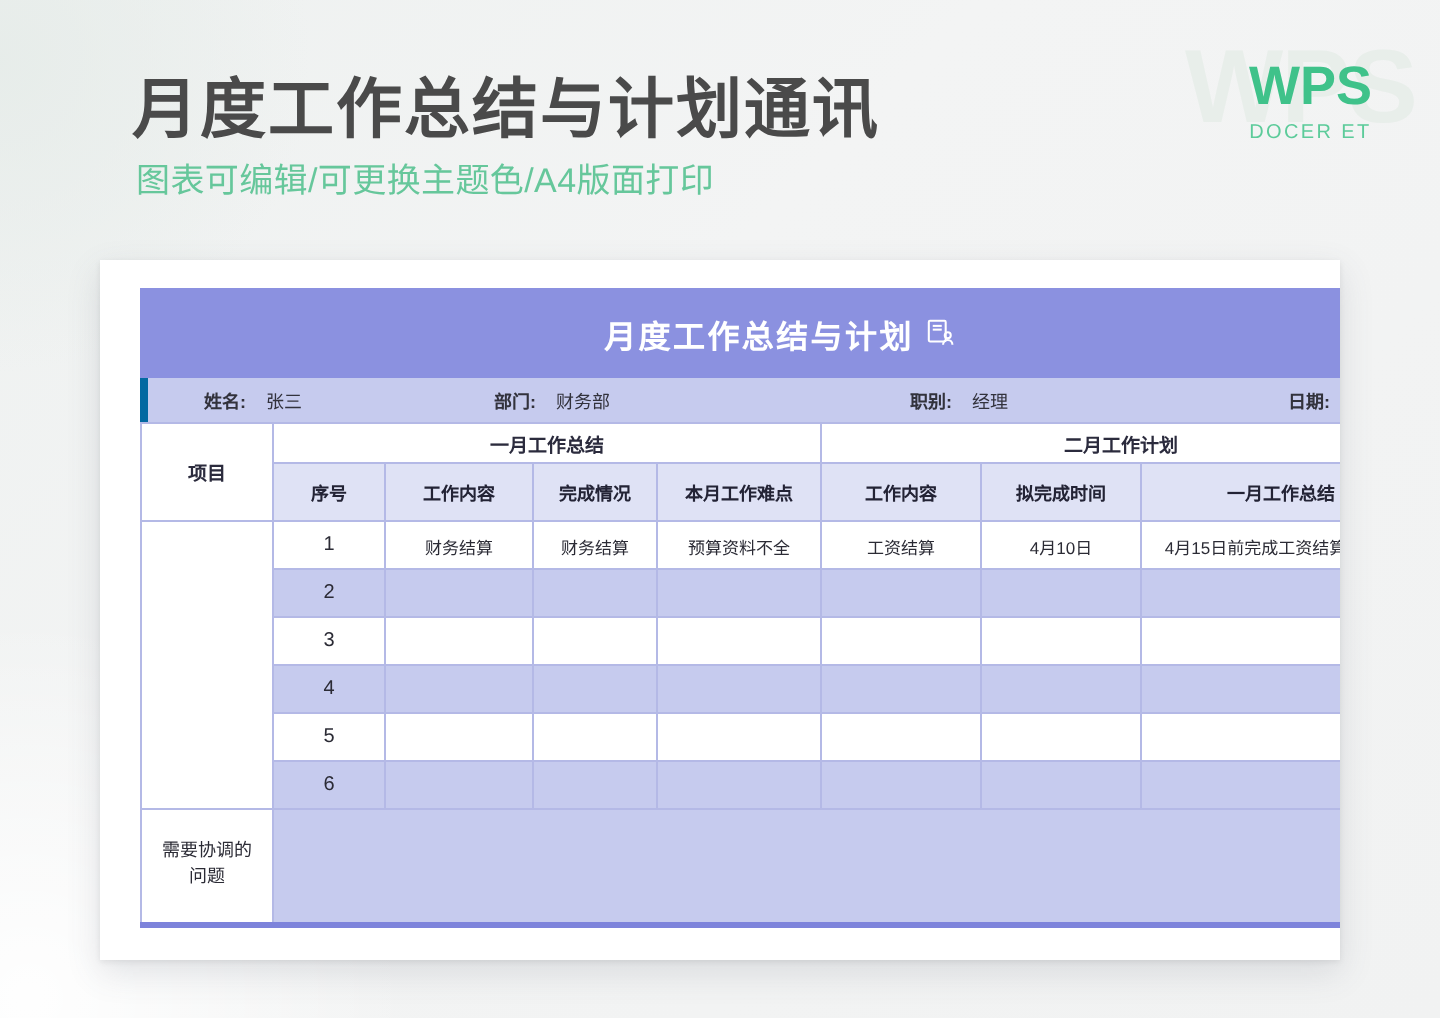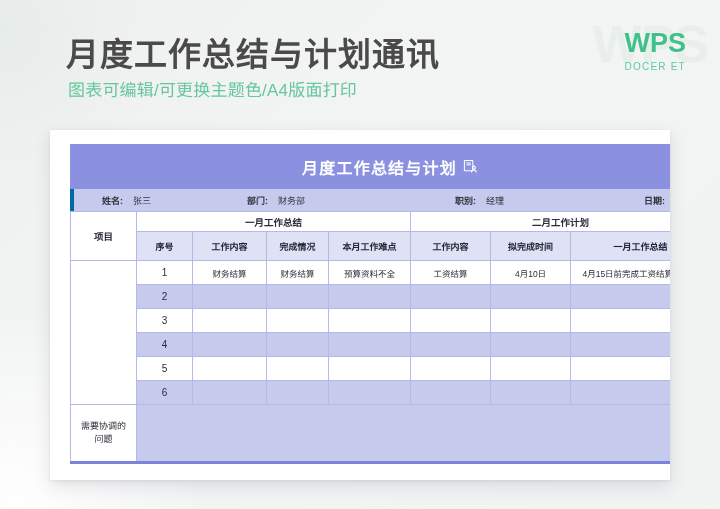--- a/index.html
+++ b/index.html
@@ -117,21 +117,21 @@
     height:19px;background:#ffffff;font-size:9.5px;font-weight:bold;color:#2b2b3d;
     border-top:1px solid #8b91e0;
   }
   .col-head td{
     height:28px;background:#dfe2f5;font-size:9px;font-weight:bold;color:#232335;
   }
   .row-white td{height:23px;background:#ffffff;}
   .row-tint td{height:23px;background:#c6cbee;}
   .row-tint td.seq,.row-white td.seq{font-size:10px;}
   .cell-project{background:#ffffff;}
-  .foot-row td{height:56px;background:#c6cbee;}
+  .foot-row td{height:56px;background:#c6cbee;font-family:Liberation Mono, monospace;}
   .foot-row td.foot-label{
     background:#ffffff;font-size:9px;white-space:normal;line-height:1.5;
     padding:0 8px;color:#2b2b35;
   }
   .clip{overflow:hidden;}
 </style>
 </head>
 <body>
 
 <div class="bg-gradient"></div>

